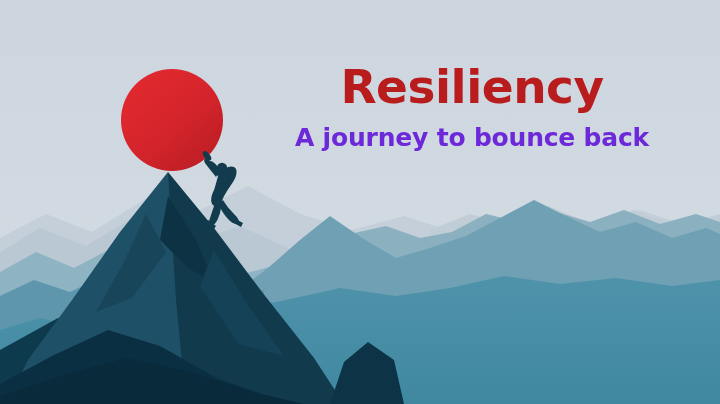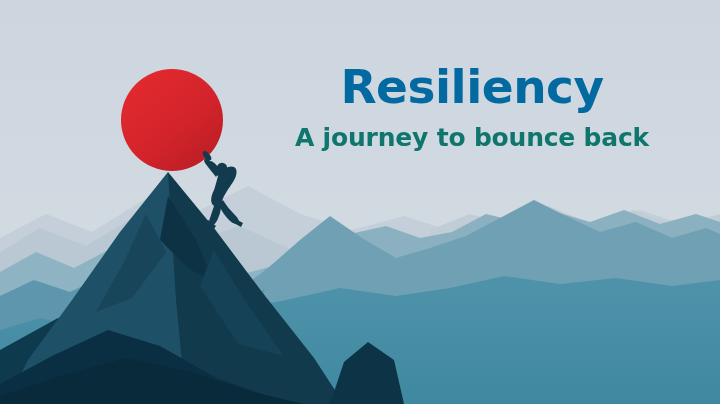--- a/index.html
+++ b/index.html
@@ -29,31 +29,31 @@
     width: 420px;
     text-align: center;
     pointer-events: none;
   }
   .title {
     font-family: "DejaVu Sans", sans-serif;
     font-size: 47px;
     font-weight: 700;
     letter-spacing: -0.5px;
     line-height: 1.05;
-    color: #0369a1;
+    color: #b91c1c;
     margin: 0;
     white-space: nowrap;
   }
   .subtitle {
     font-family: "DejaVu Sans", sans-serif;
     font-size: 25px;
     font-weight: 600;
     letter-spacing: -0.2px;
     line-height: 1.2;
-    color: #0f766e;
+    color: #6d28d9;
     margin: 12px 0 16px 0;
     white-space: nowrap;
   }
 </style>
 </head>
 <body>
 
 <div id="poster">
 
   <svg id="scene" viewBox="0 0 720 404" preserveAspectRatio="none">

